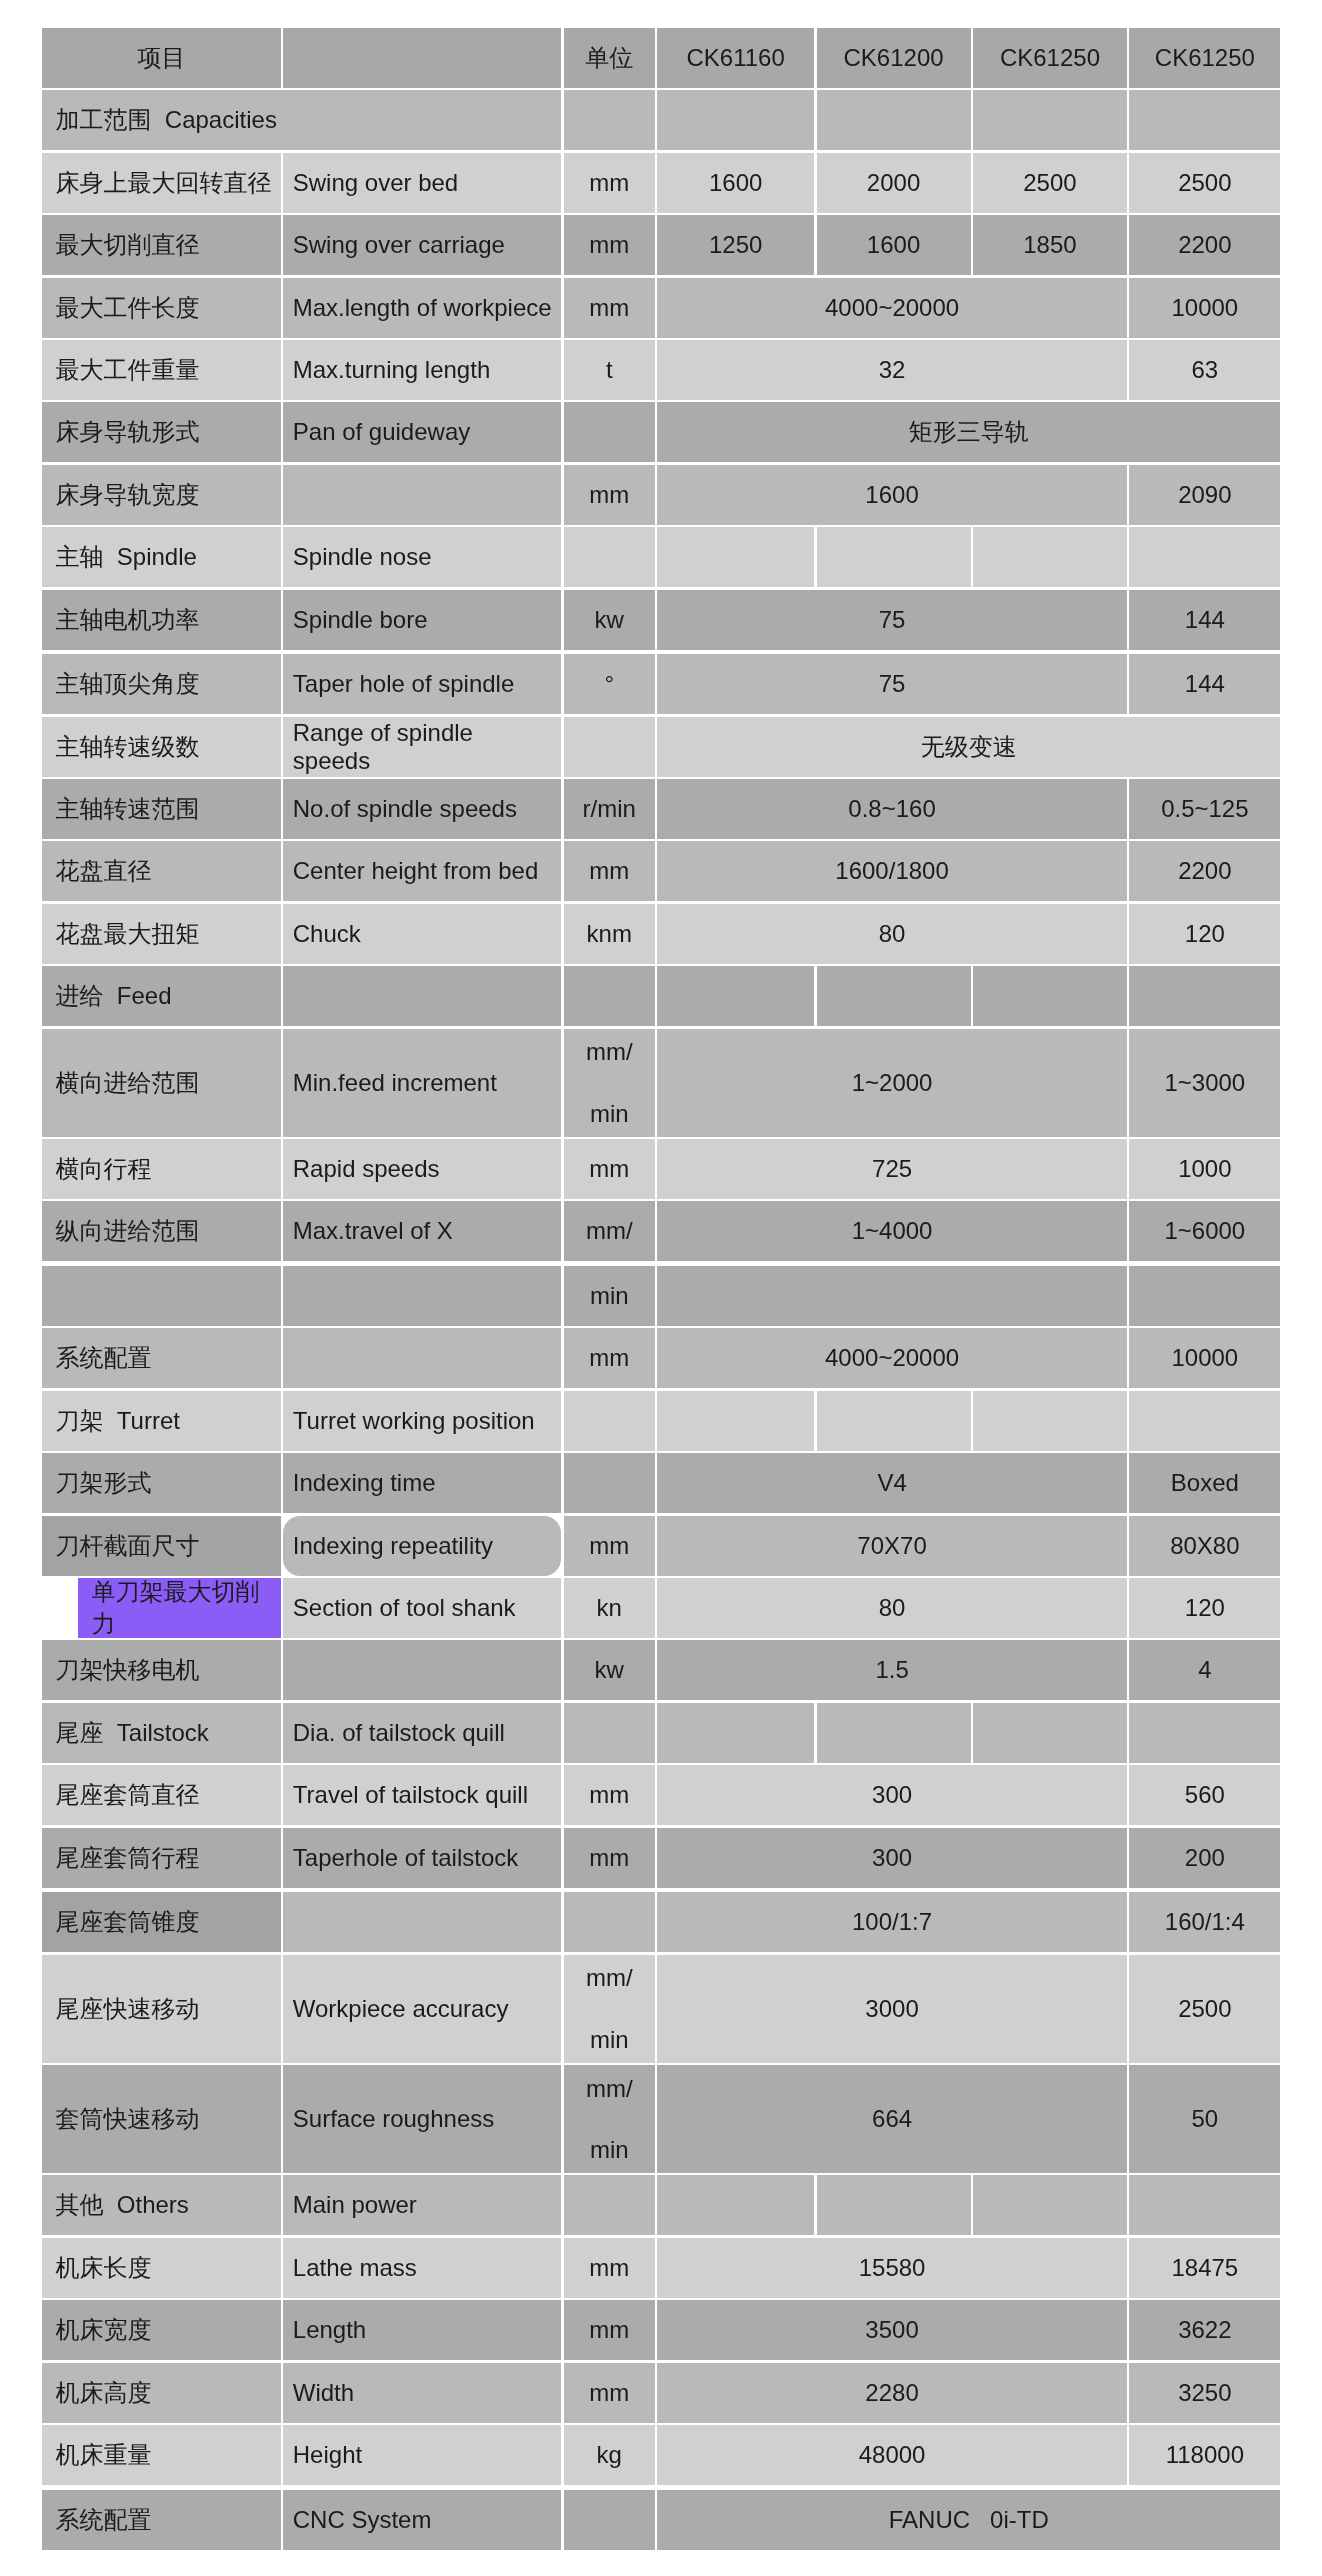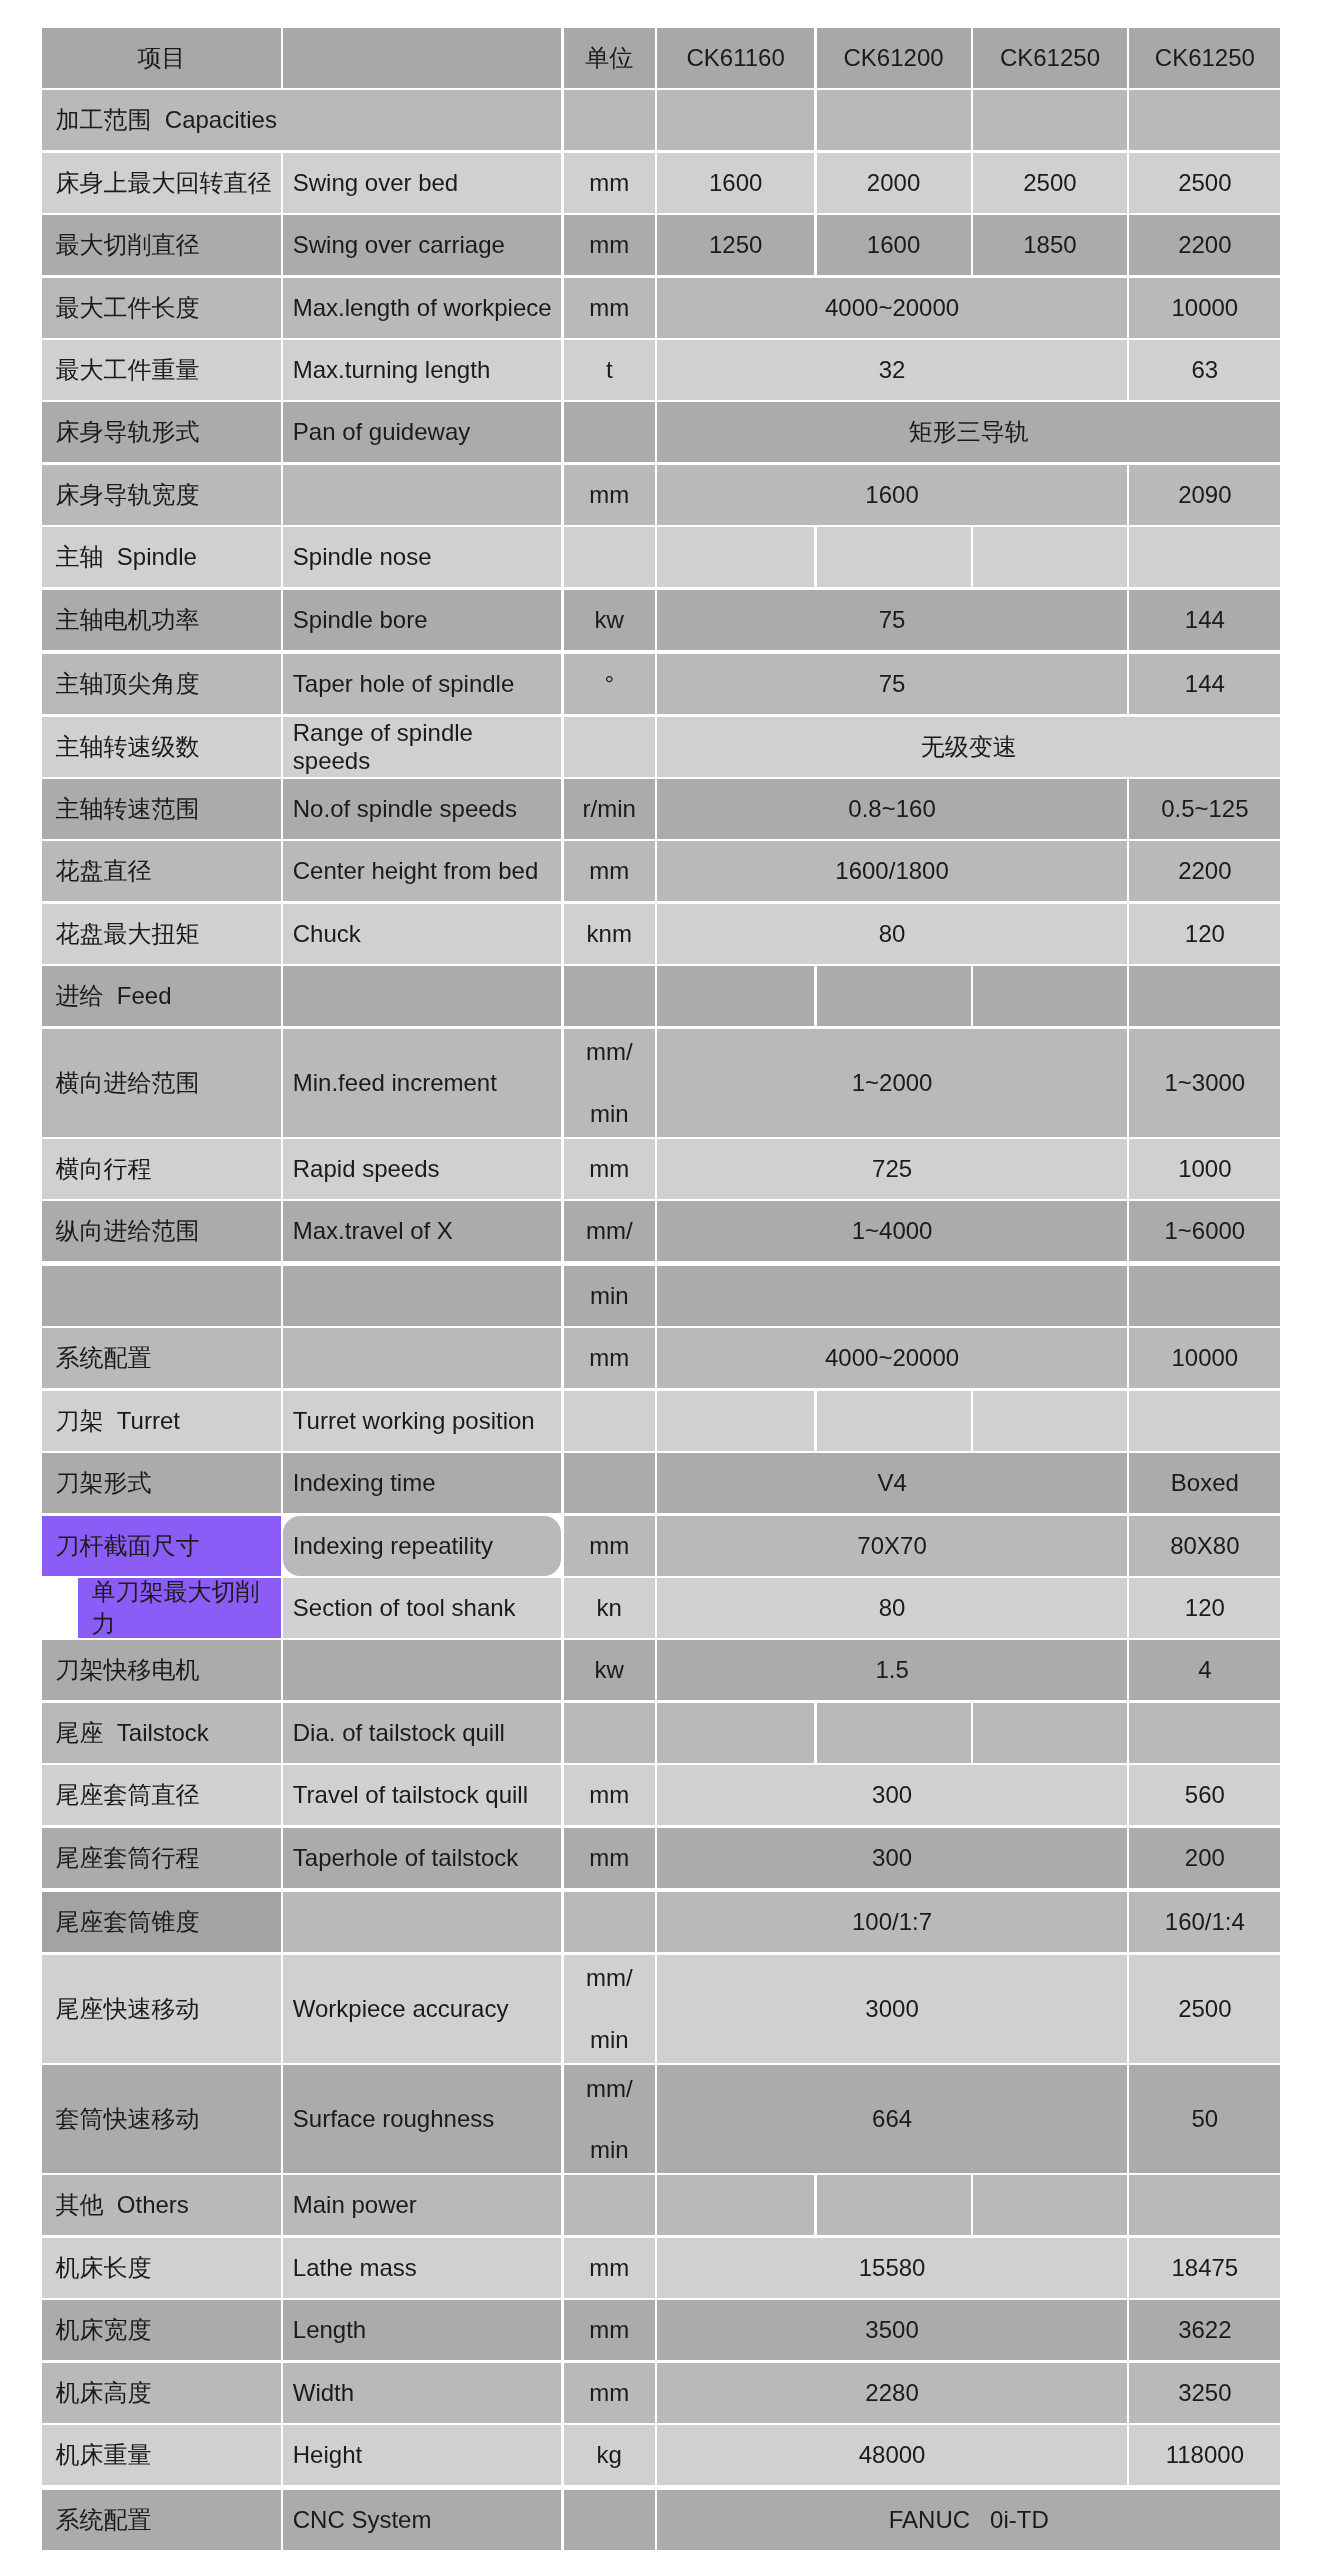--- a/index.html
+++ b/index.html
@@ -199,21 +199,21 @@
       <div class="cell val" style="grid-column: 7; background: rgb(208, 208, 208);"></div>
     </div>
     <div class="row">
       <div class="cell cn" style="grid-column: 1; background: rgb(171, 171, 171);">刀架形式</div>
       <div class="cell en" style="grid-column: 2; background: rgb(171, 171, 171);">Indexing time</div>
       <div class="cell unit" style="grid-column: 3; background: rgb(171, 171, 171);"></div>
       <div class="cell val" style="grid-column: 4 / span 3; background: rgb(171, 171, 171);">V4</div>
       <div class="cell val" style="grid-column: 7; background: rgb(171, 171, 171);">Boxed</div>
     </div>
     <div class="row">
-      <div class="cell cn" style="grid-column: 1; background: #8b5cf6;">刀杆截面尺寸</div>
+      <div class="cell cn" style="grid-column: 1; background: #a3a3a3;">刀杆截面尺寸</div>
       <div class="cell en" style="grid-column: 2; background: rgb(185, 185, 185); border-radius: 17px;">Indexing repeatility</div>
       <div class="cell unit" style="grid-column: 3; background: rgb(185, 185, 185);">mm</div>
       <div class="cell val" style="grid-column: 4 / span 3; background: rgb(185, 185, 185);">70X70</div>
       <div class="cell val" style="grid-column: 7; background: rgb(185, 185, 185);">80X80</div>
     </div>
     <div class="row">
       <div class="cell cn" style="grid-column: 1; background: #8b5cf6; margin-left: 36px;">单刀架最大切削力</div>
       <div class="cell en" style="grid-column: 2; background: rgb(208, 208, 208);">Section of tool shank</div>
       <div class="cell unit" style="grid-column: 3; background: rgb(208, 208, 208);">kn</div>
       <div class="cell val" style="grid-column: 4 / span 3; background: rgb(208, 208, 208);">80</div>

